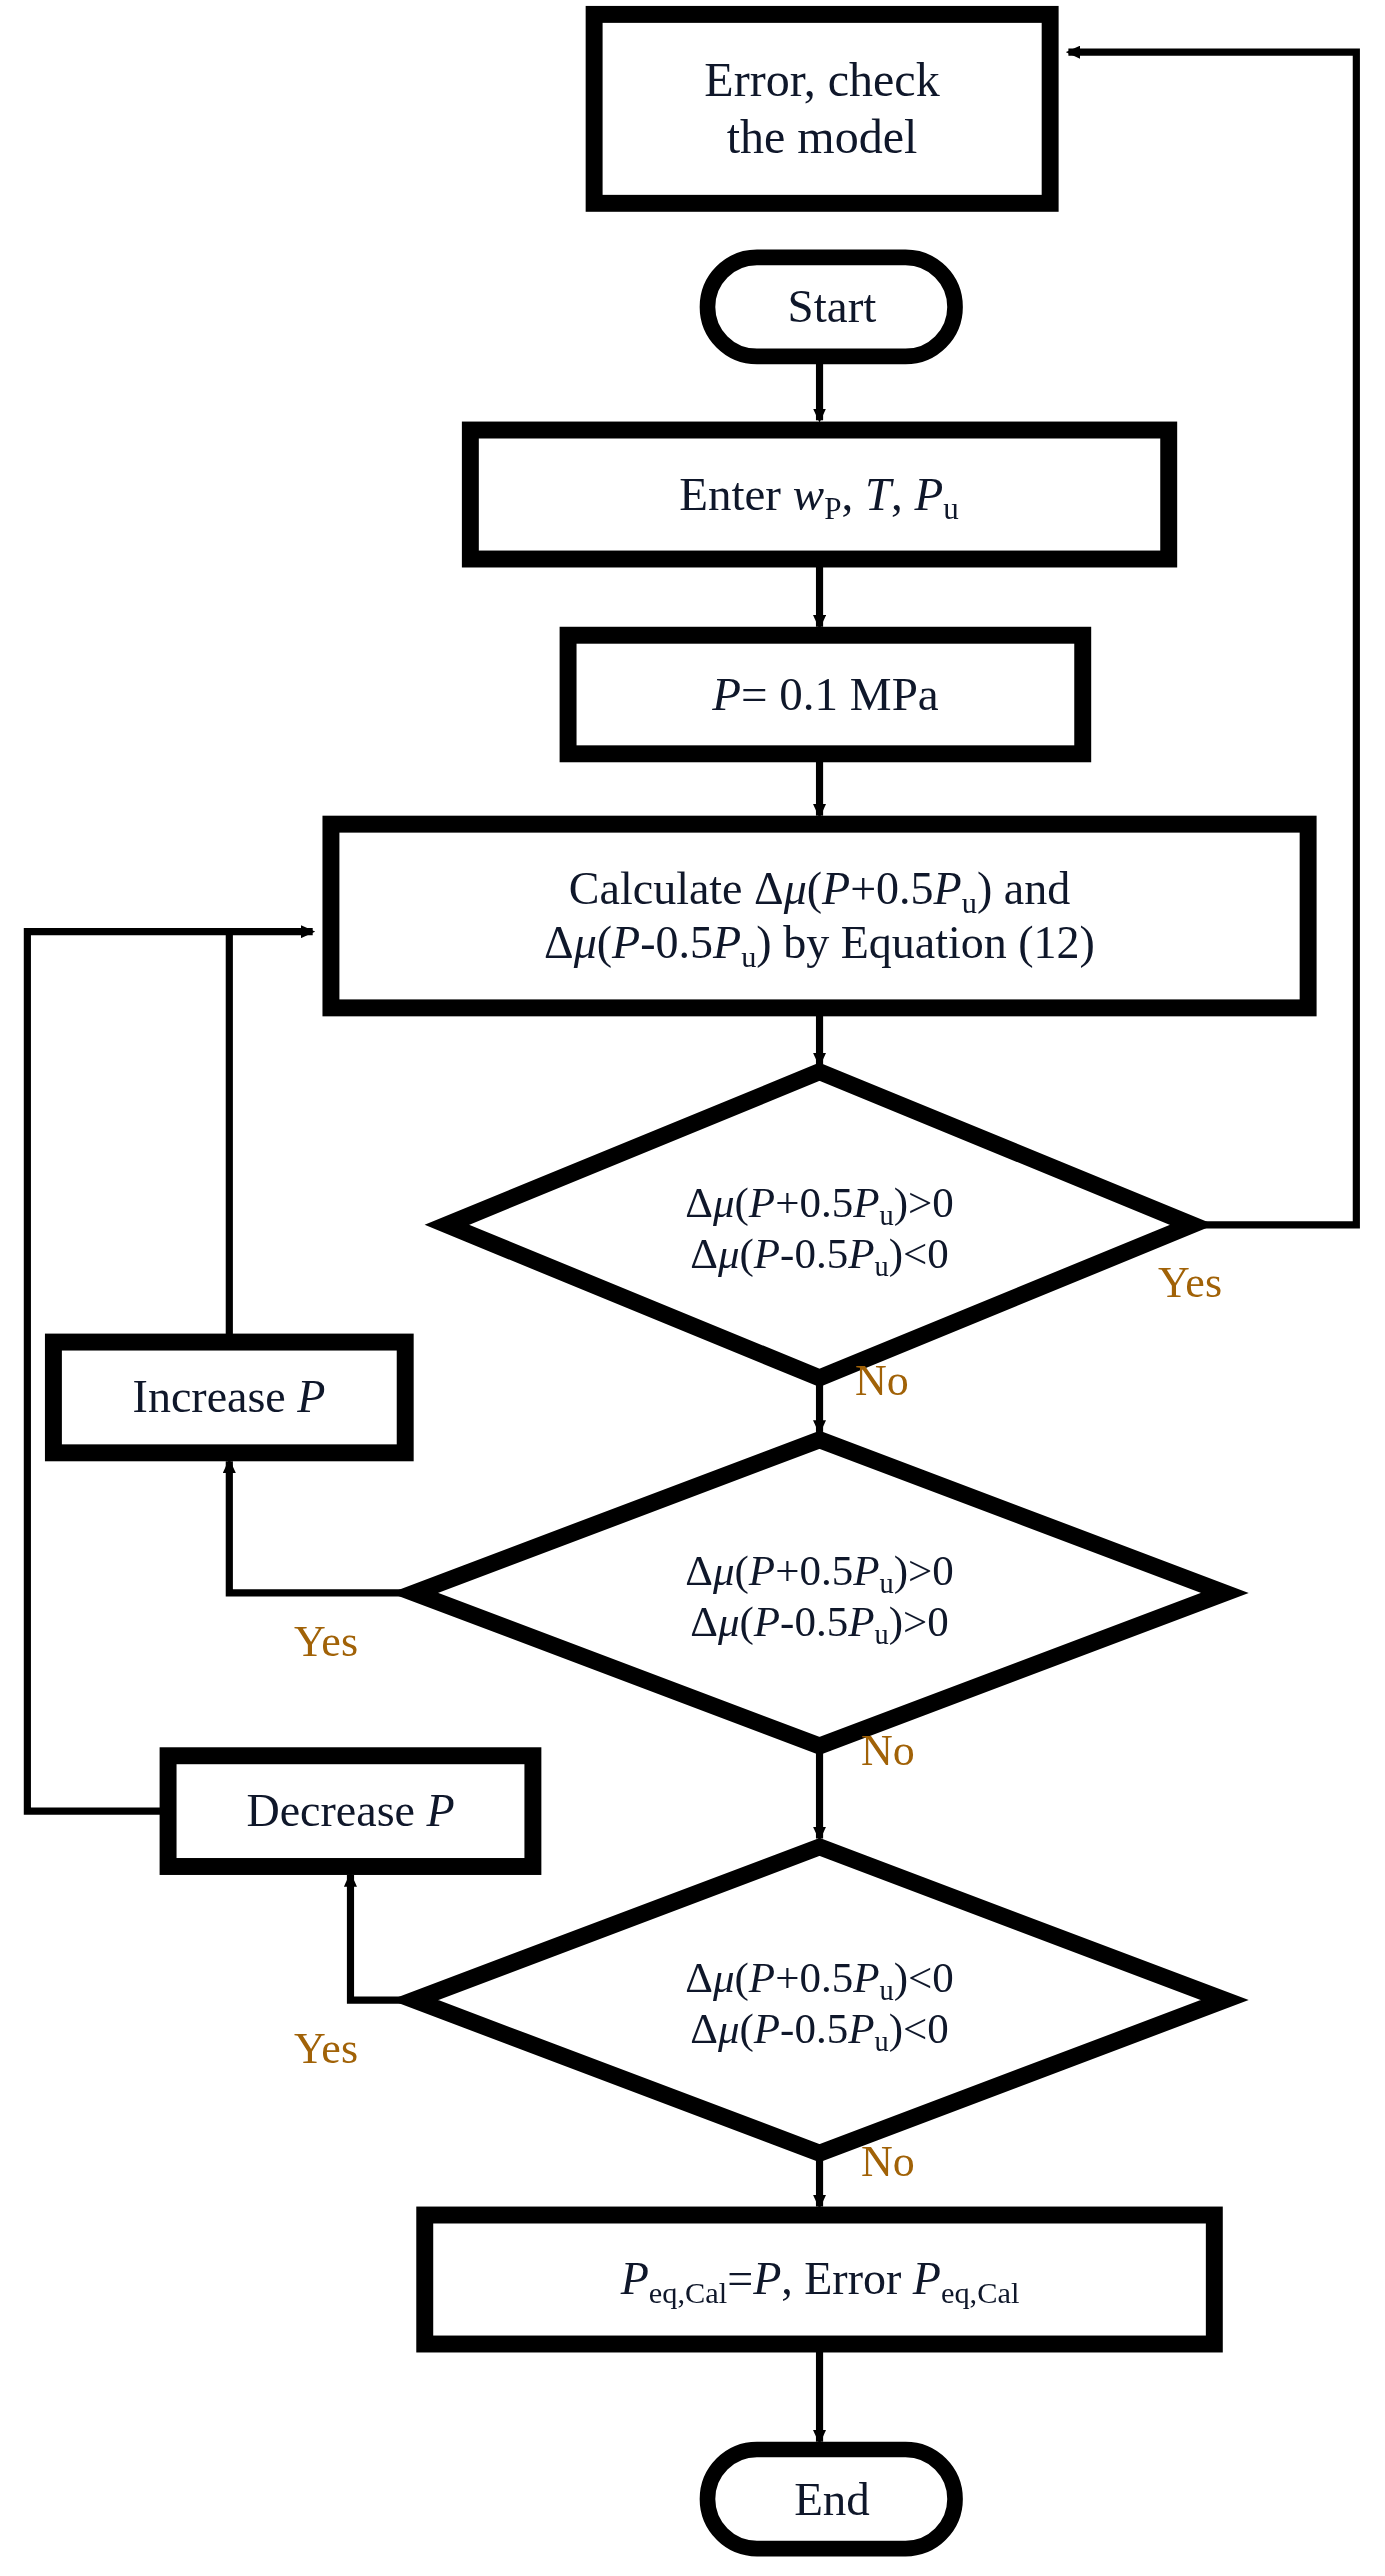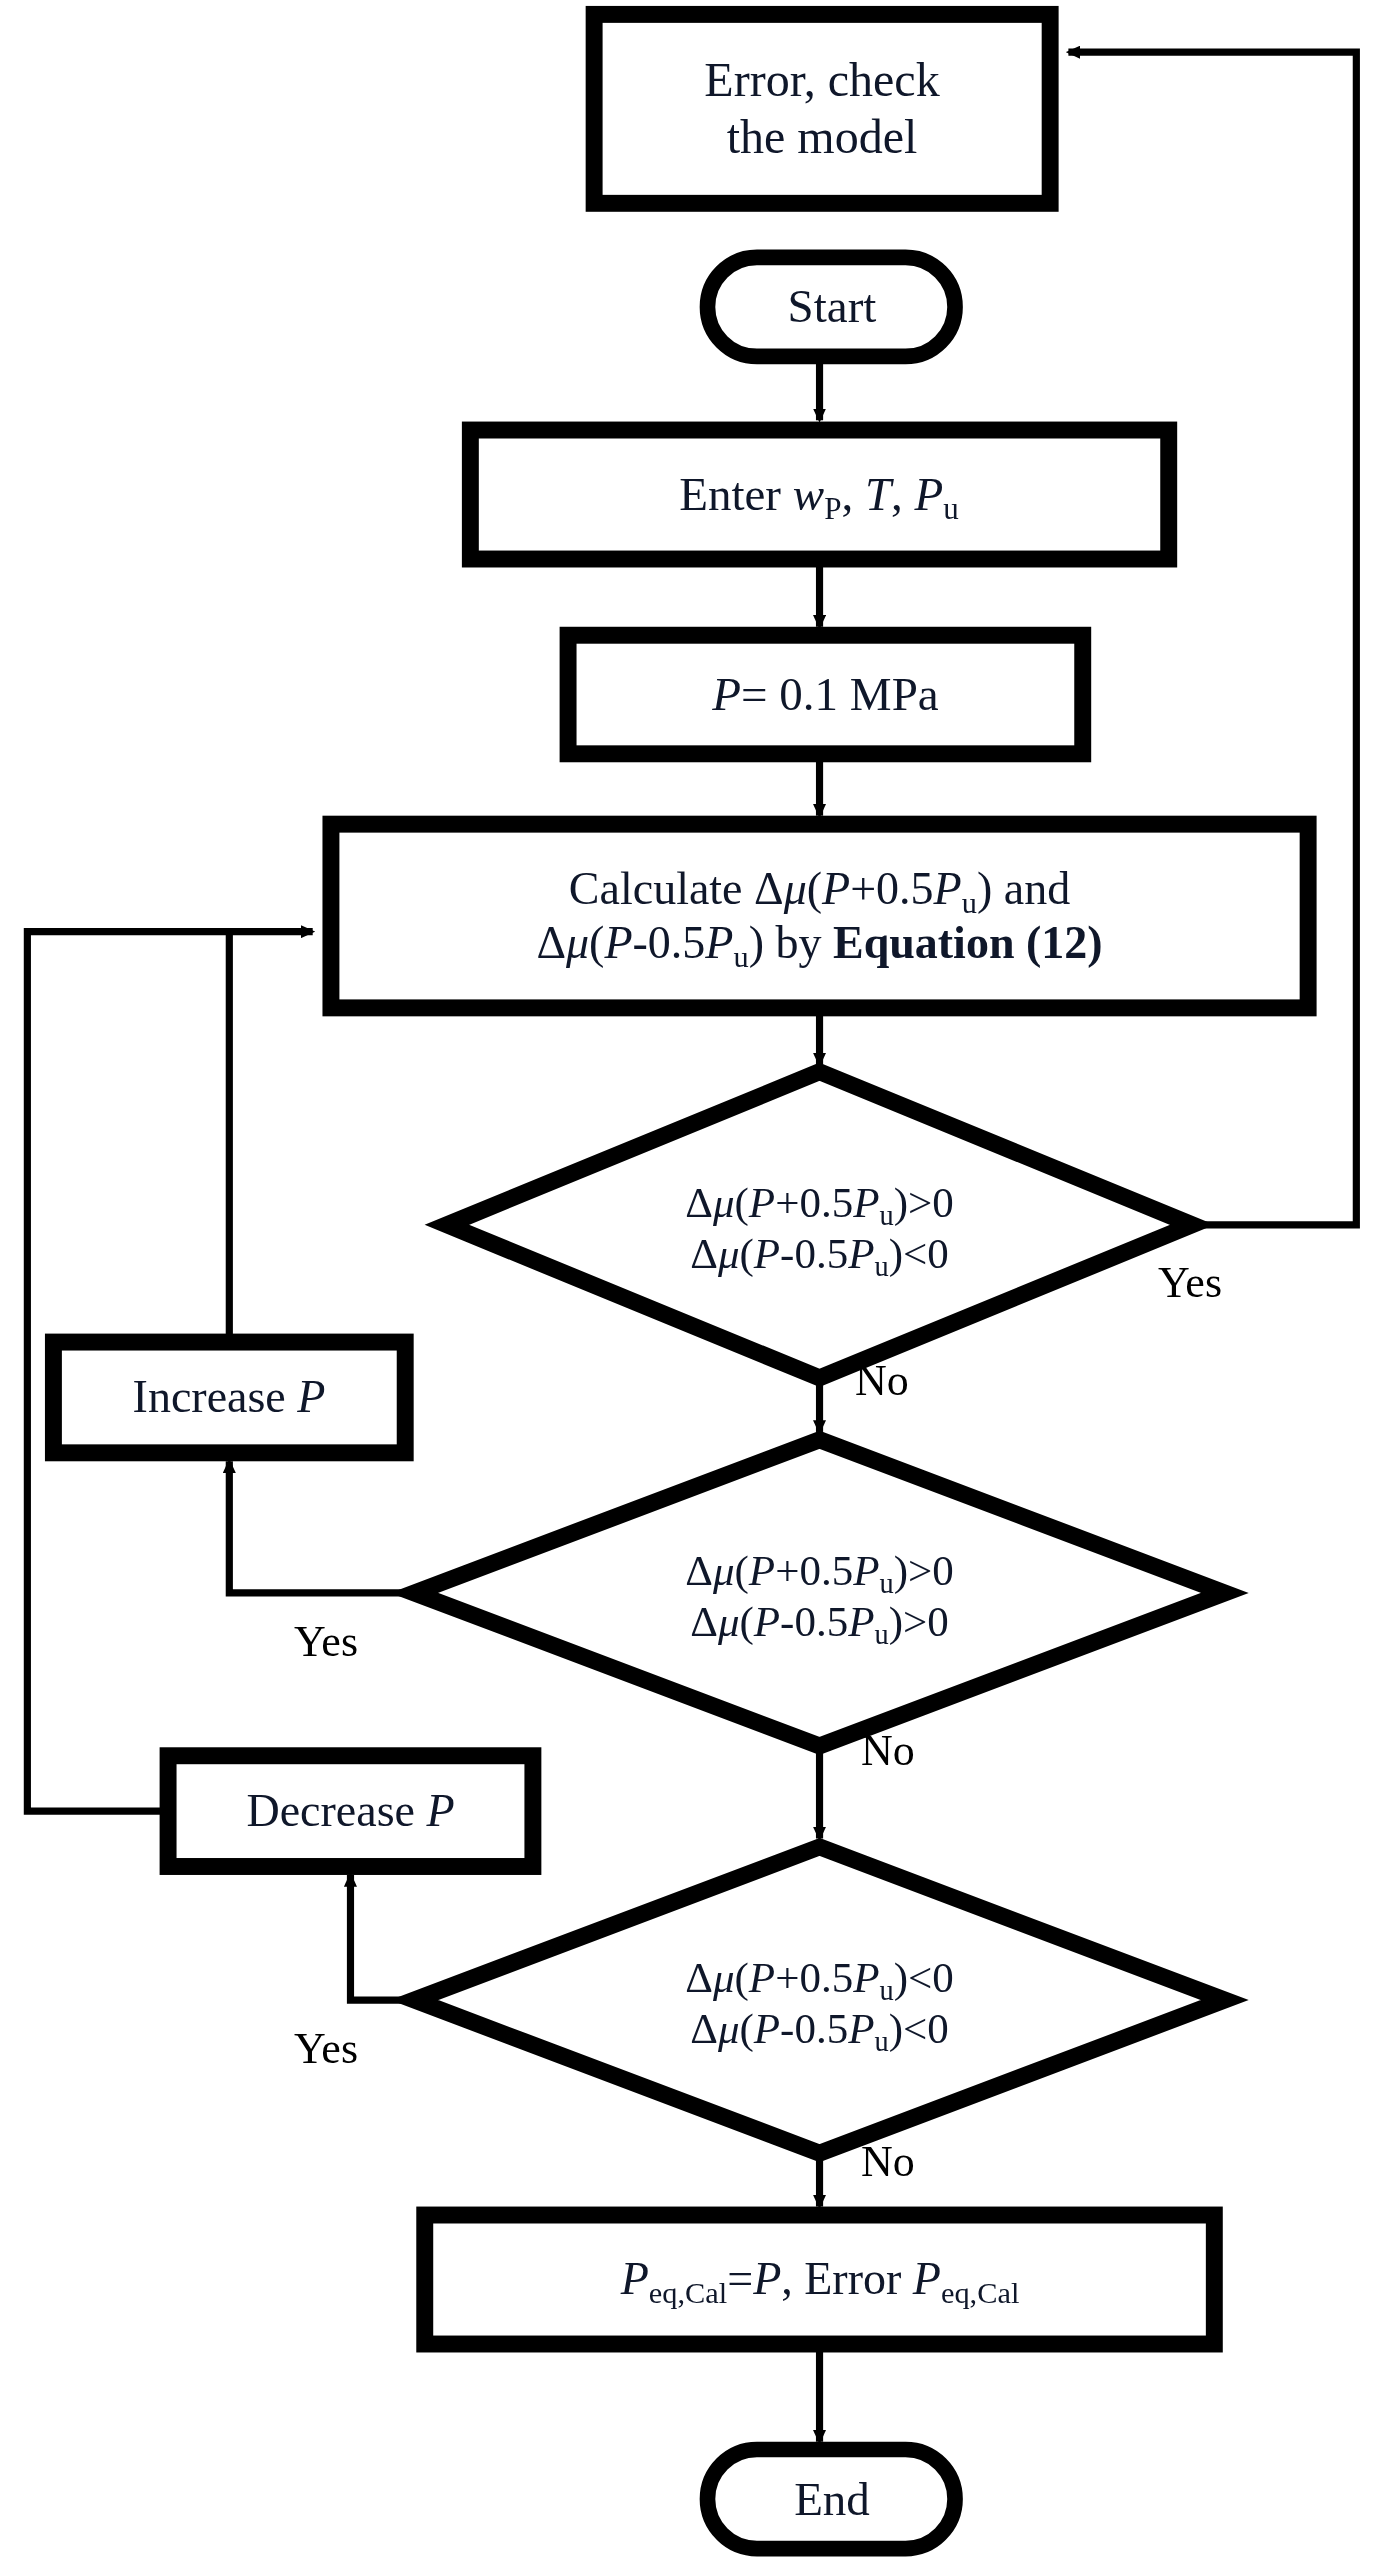--- a/index.html
+++ b/index.html
@@ -32,27 +32,27 @@
     flex-direction: column;
     text-align: center;
     color: #0f172a;
     font-family: "Liberation Serif", "DejaVu Serif", serif;
     line-height: 1.18;
     white-space: nowrap;
     pointer-events: none;
   }
   .edge-label {
     position: absolute;
-    color: #000000;
+    color: #a16207;
     font-family: "Liberation Serif", "DejaVu Serif", serif;
     white-space: nowrap;
     text-align: center;
   }
   .it { font-style: italic; }
-  .bd { font-weight: bold; }
+  .bd { font-weight: normal; }
   sub {
     font-size: 0.66em;
     vertical-align: baseline;
     position: relative;
     top: 0.30em;
   }
   .ln { display: block; }
 </style>
 </head>
 <body>

